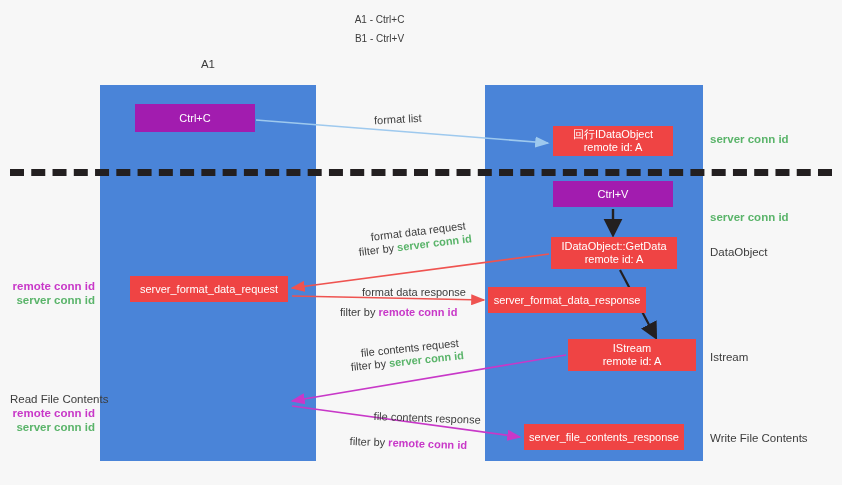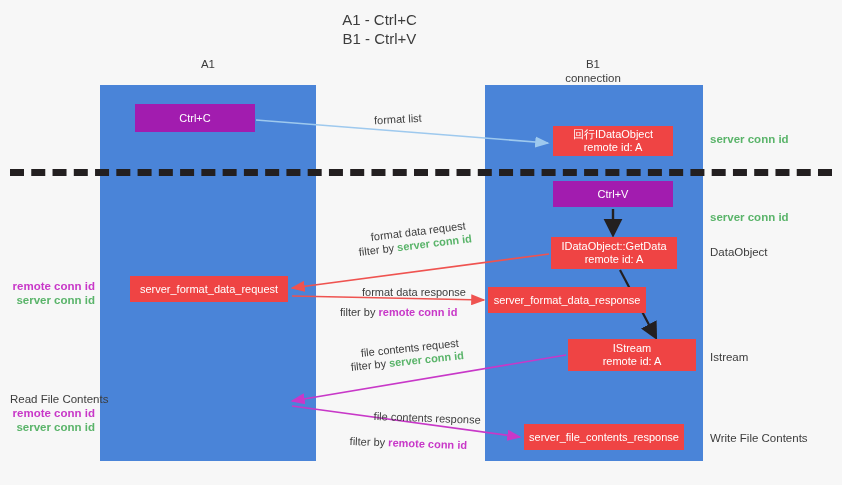--- a/index.html
+++ b/index.html
@@ -8,21 +8,21 @@
     background:#f7f7f7;
     font-family:"Liberation Sans","DejaVu Sans",sans-serif;
     position:relative;
     overflow:hidden;
   }
   .stage{position:absolute;left:0;top:0;width:842px;height:485px;}
 
   
   .title{
     position:absolute;left:0;top:10px;width:759px;
-    text-align:center;color:#3c3c3c;font-size:15px;line-height:19px;
+    text-align:center;color:#3c3c3c;font-size:10px;line-height:19px;
   }
 
   
   .col-head{
     position:absolute;text-align:center;color:#3c3c3c;
     font-size:11.5px;line-height:14px;width:200px;
   }
   #head-a1{left:108px;top:57px;}
   #head-b1{left:493px;top:57px;}
 
@@ -104,24 +104,20 @@
     <div>A1 - Ctrl+C</div>
     <div>B1 - Ctrl+V</div>
   </div>
 
   <div class="lane" id="lane-a1"></div>
   <div class="lane" id="lane-b1"></div>
 
   <div class="col-head" id="head-a1">
     <div>A1</div>
   </div>
-  <div class="col-head" id="head-b1">
-    <div>B1</div>
-    <div>connection</div>
-  </div>
 
   <svg class="edges" viewBox="0 0 842 485">
     <defs>
       <marker id="ah-blue" markerWidth="9" markerHeight="7" refX="8" refY="3.5" orient="auto">
         <polygon points="0 0, 9 3.5, 0 7" fill="#9ec9ee"></polygon>
       </marker>
       <marker id="ah-red" markerWidth="9" markerHeight="7" refX="8" refY="3.5" orient="auto">
         <polygon points="0 0, 9 3.5, 0 7" fill="#ef5350"></polygon>
       </marker>
       <marker id="ah-mag" markerWidth="9" markerHeight="7" refX="8" refY="3.5" orient="auto">

